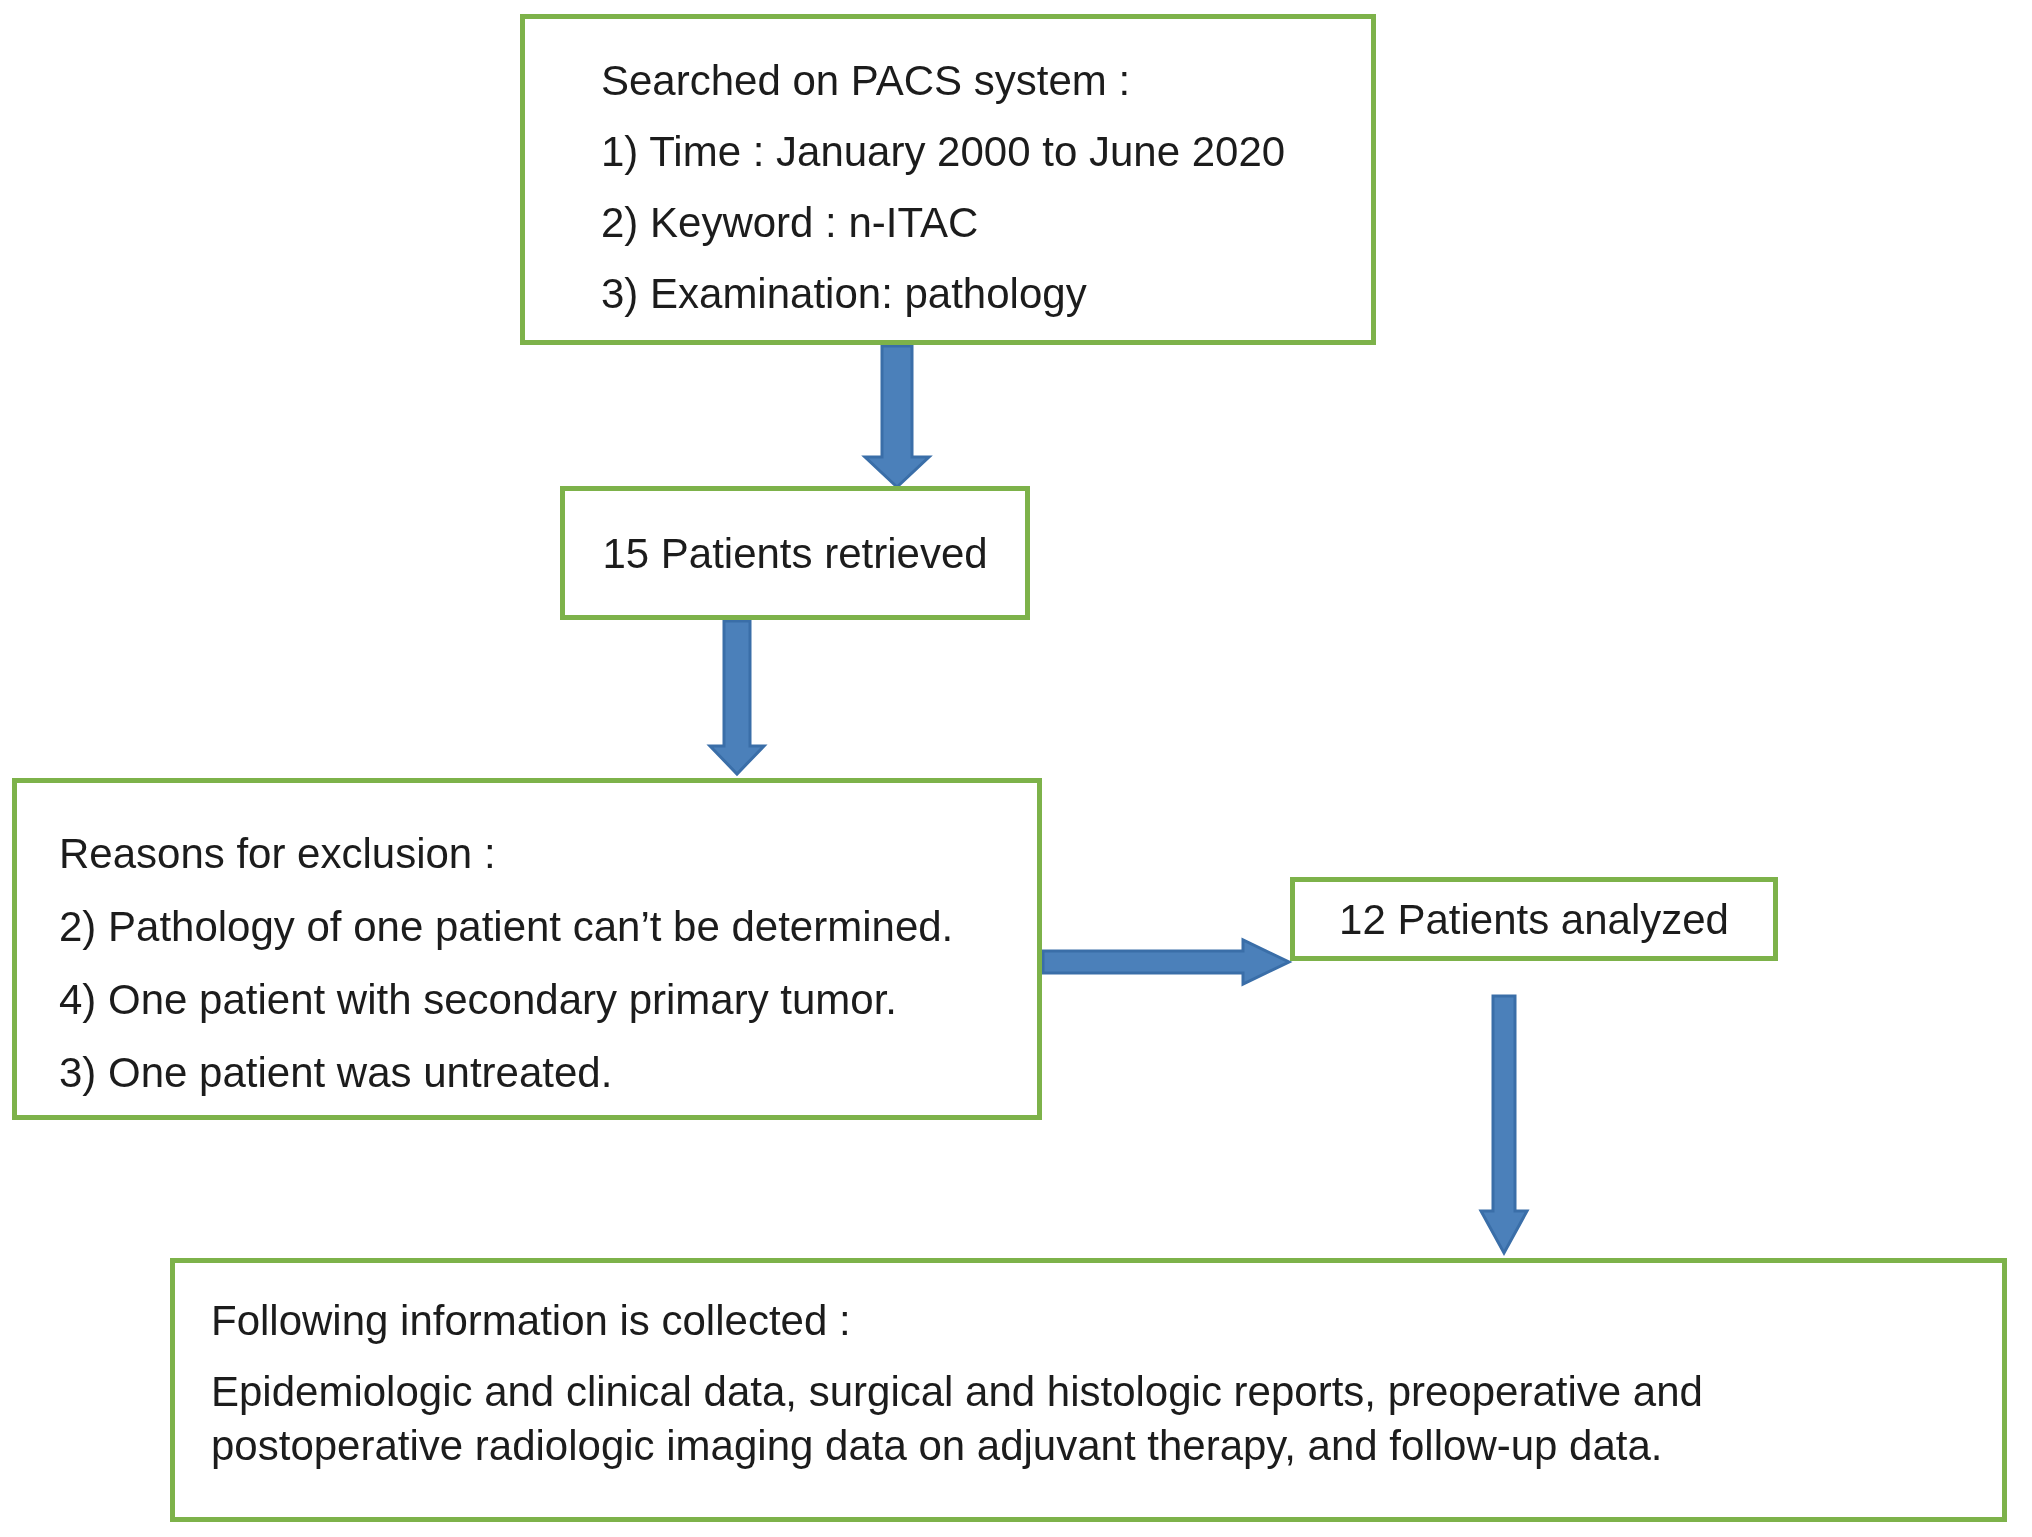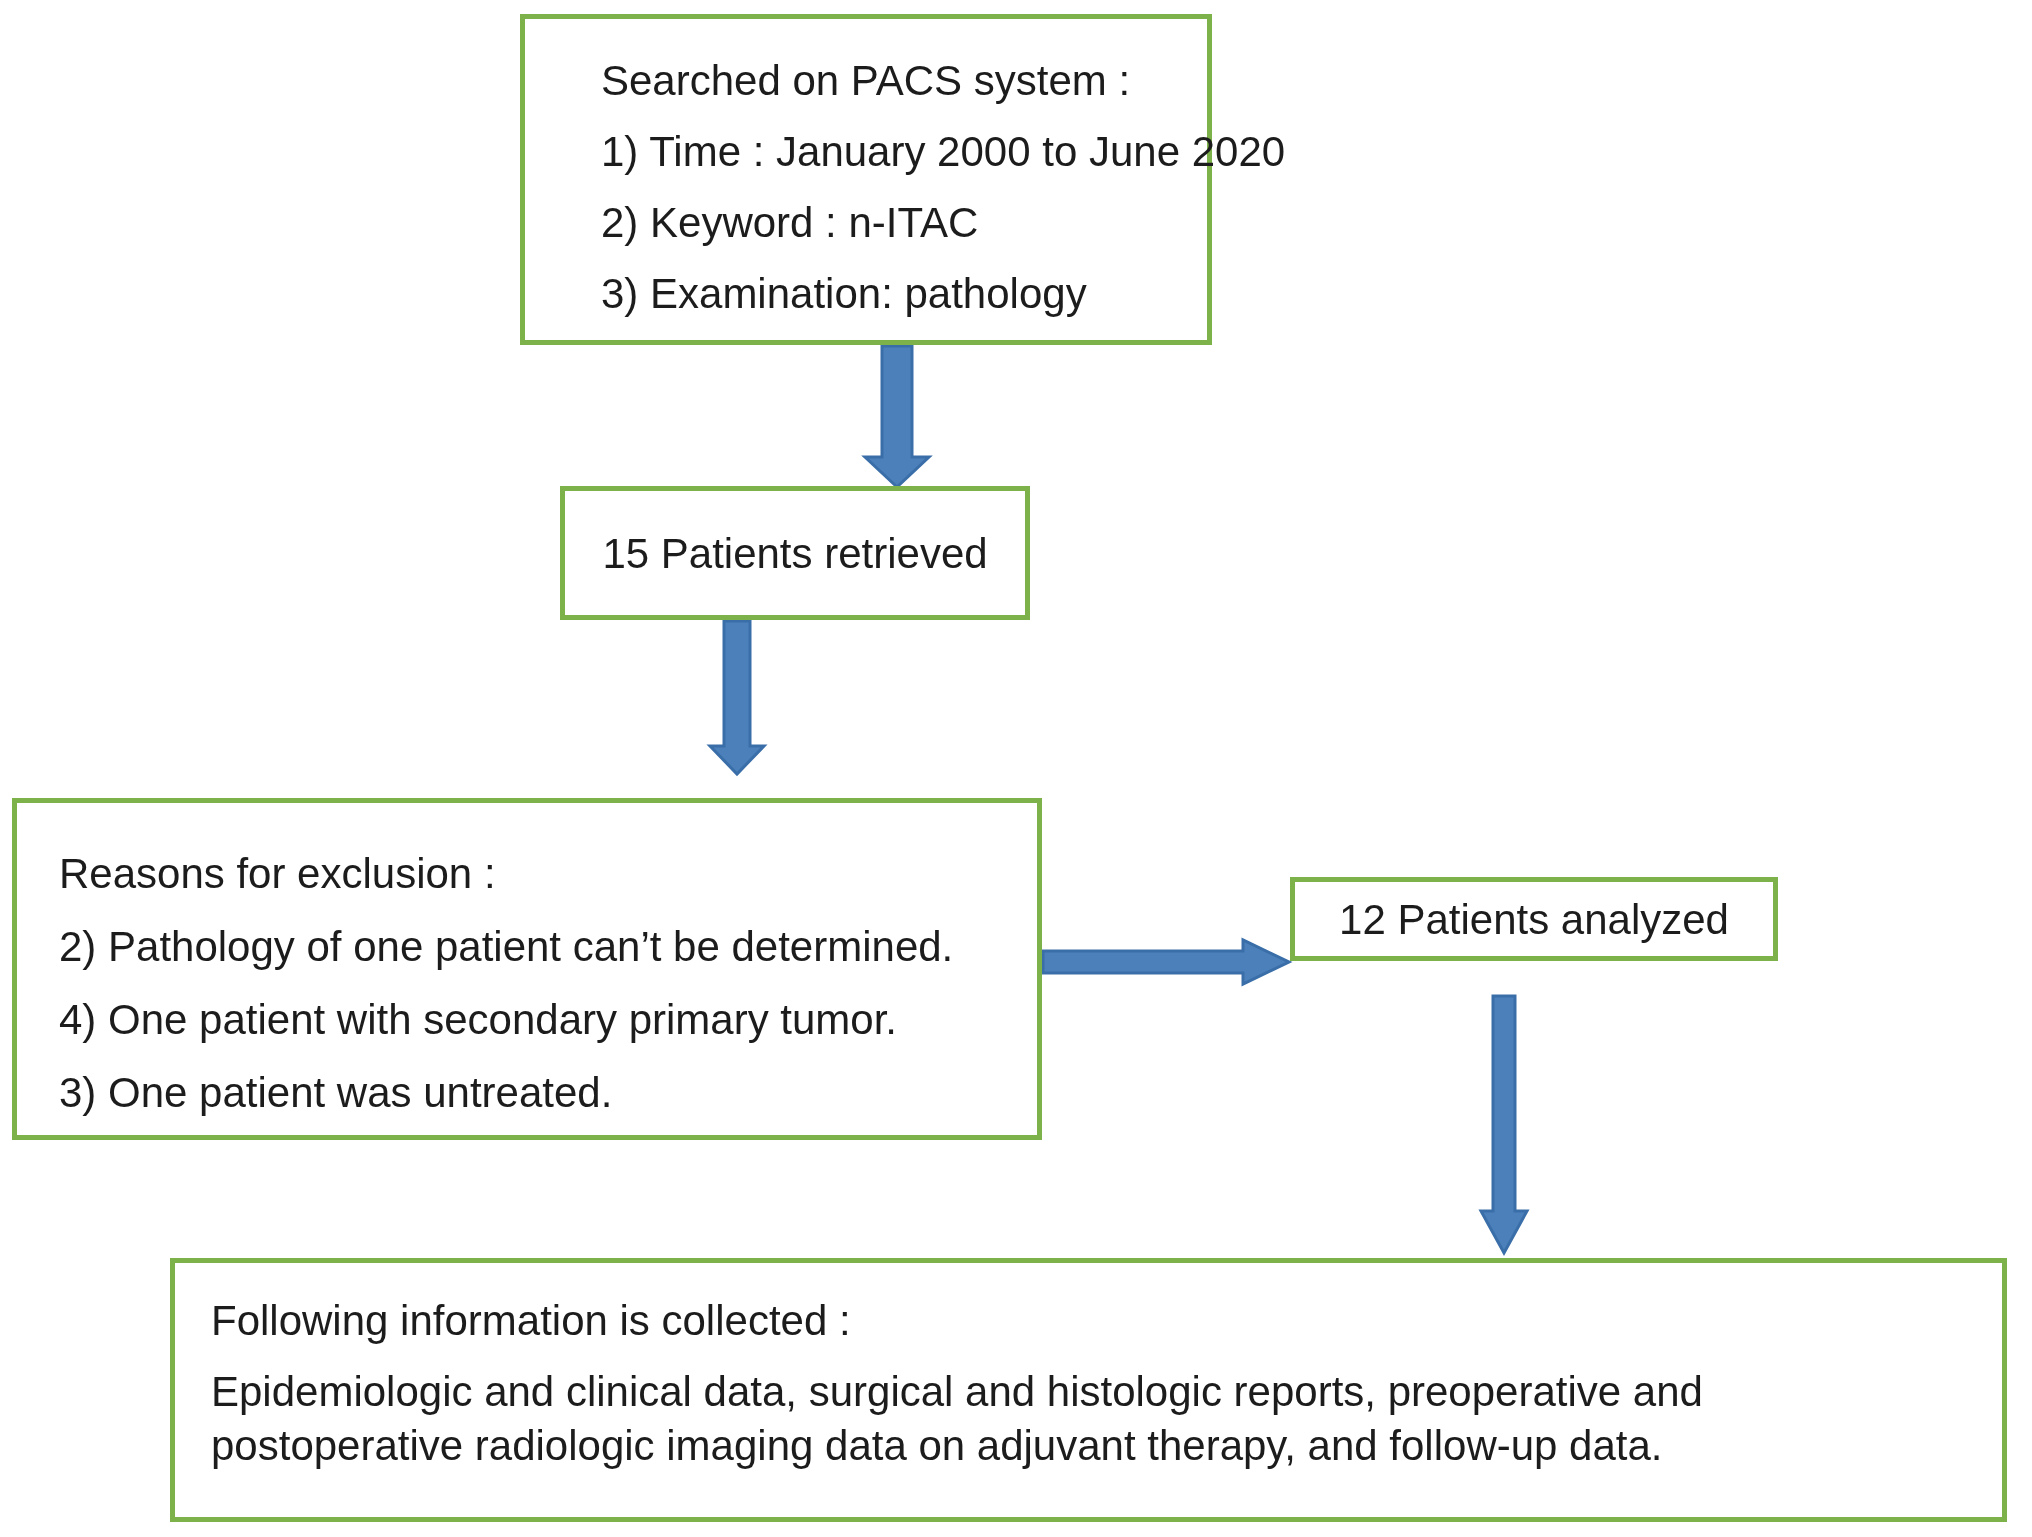--- a/index.html
+++ b/index.html
@@ -38,33 +38,32 @@
   .box {
     position: absolute;
     background: var(--background-color);
     border: 5px solid var(--box-border-color);
     font-size: 42px;
     line-height: 71px;
     color: var(--text-color);
   }
   .box-search {
     left: 520px; top: 14px;
-    width: 692px; height: 331px;
+    width: 856px; height: 331px;
     padding: 26px 30px 0 76px;
   }
   .box-retrieved {
     left: 560px; top: 486px;
     width: 470px; height: 134px;
   }
   .box-exclusion {
     left: 12px; top: 778px;
     width: 1030px; height: 342px;
     padding: 34px 30px 16px 42px;
     line-height: 73px;
-    margin-top: 20px;
   }
   .box-analyzed {
     left: 1290px; top: 877px;
     width: 488px; height: 84px;
   }
   .box-collected {
     left: 170px; top: 1258px;
     width: 1837px; height: 264px;
     padding: 22px 50px 0 36px;
   }

